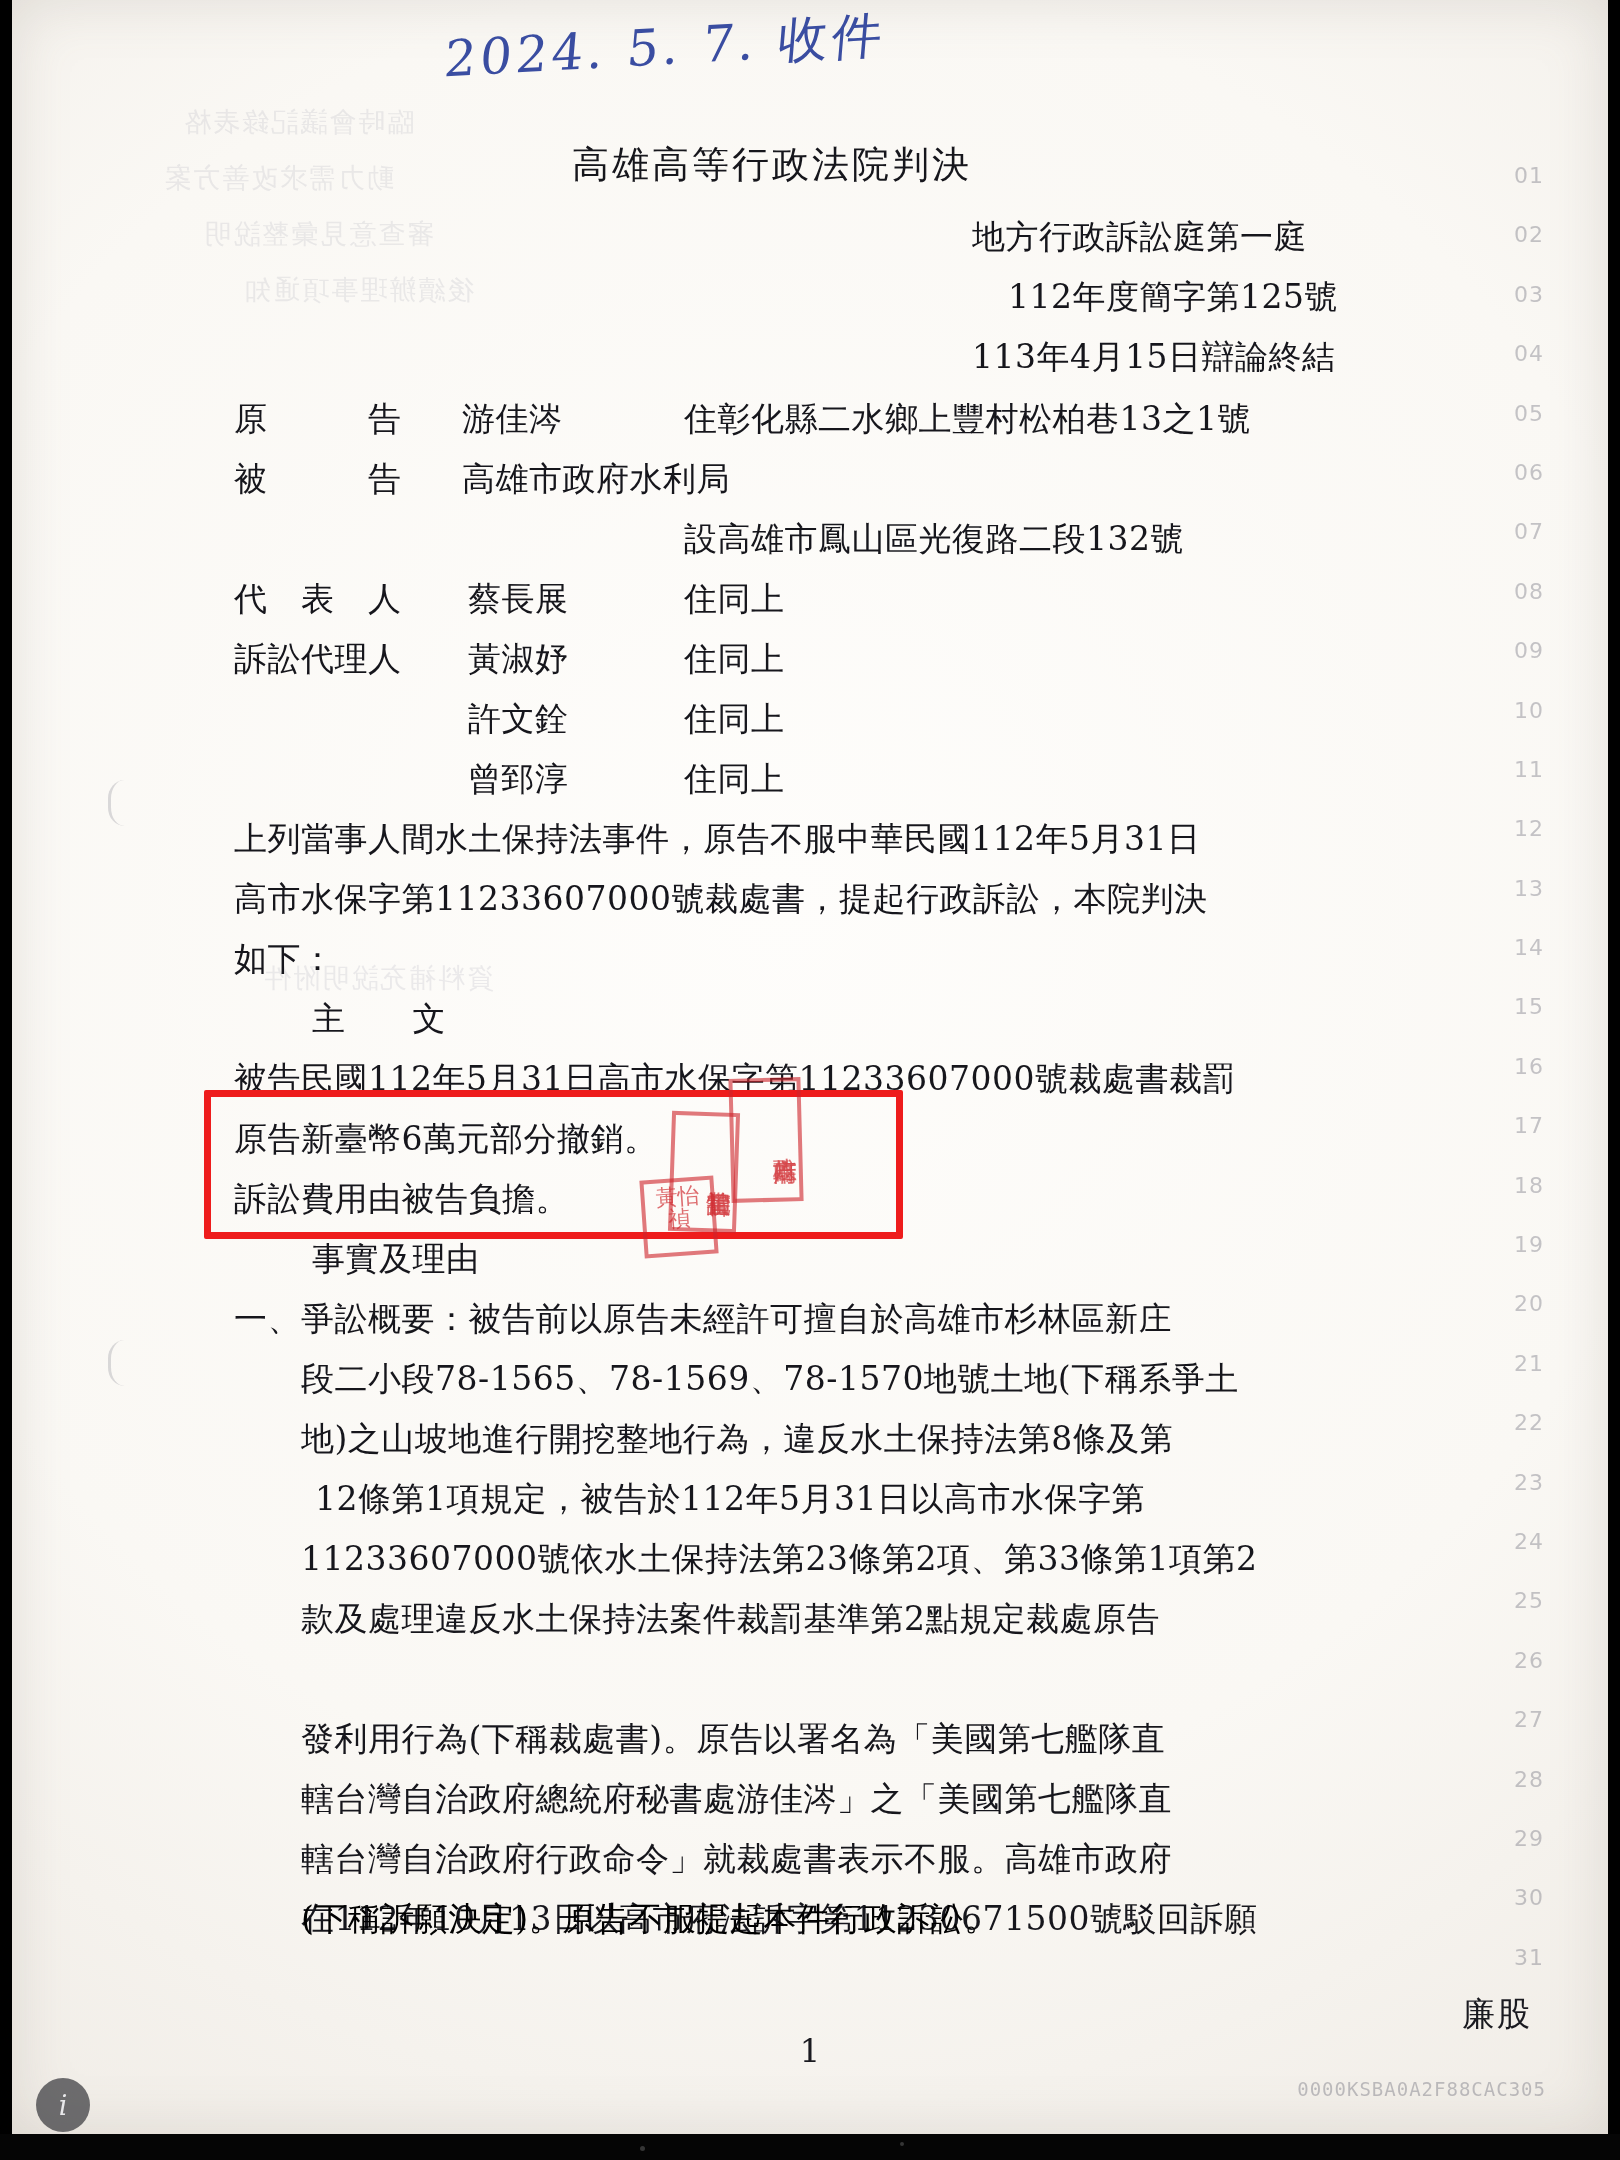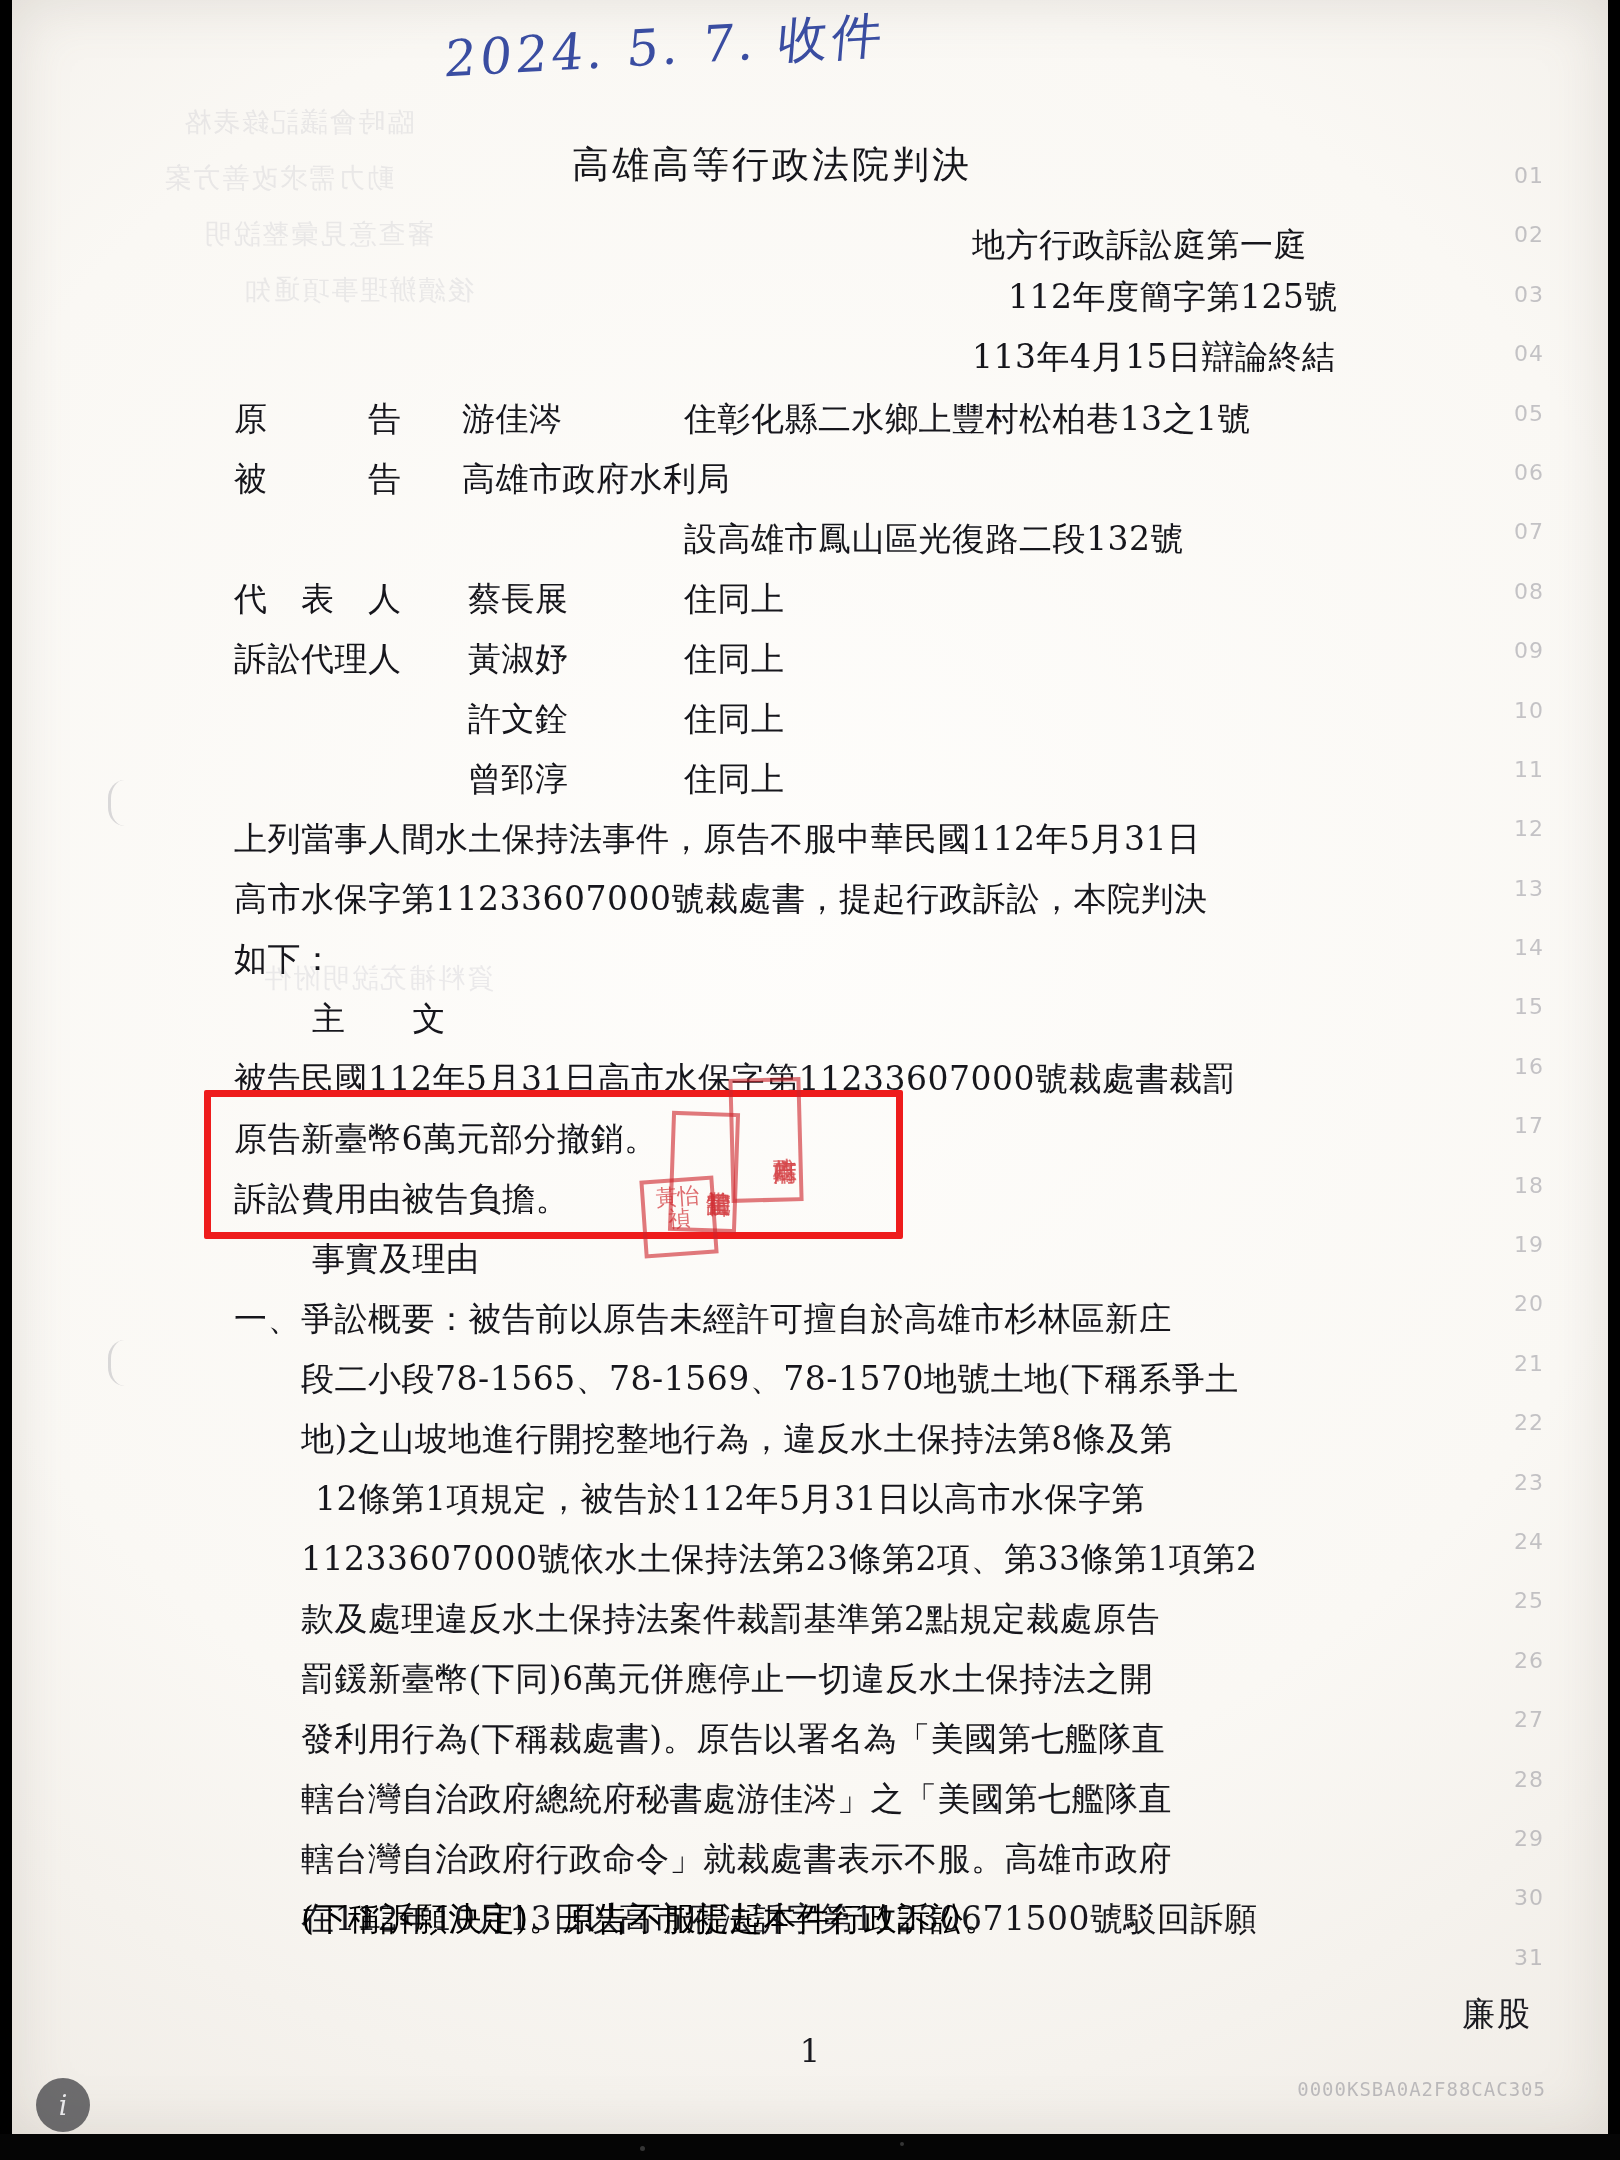--- a/index.html
+++ b/index.html
@@ -251,21 +251,21 @@
       <div>28</div>
       <div>29</div>
       <div>30</div>
       <div>31</div>
     </div>
 
     <div id="doc">
 
       <div class="ln title" style="left:560px; top:146px;">高雄高等行政法院判決</div>
 
-      <div class="ln" style="left:960px; top:220px;margin-top:8px;">地方行政訴訟庭第一庭</div>
+      <div class="ln" style="left:960px; top:220px;">地方行政訴訟庭第一庭</div>
       <div class="ln" style="left:996px; top:280px;">112年度簡字第125號</div>
       <div class="ln" style="left:960px; top:340px;">113年4月15日辯論終結</div>
 
       <div class="ln" style="left:222px; top:402px;">原　　　告</div>
       <div class="ln" style="left:450px; top:402px;">游佳涔</div>
       <div class="ln" style="left:672px; top:402px;">住彰化縣二水鄉上豐村松柏巷13之1號</div>
 
       <div class="ln" style="left:222px; top:462px;">被　　　告</div>
       <div class="ln" style="left:450px; top:462px;">高雄市政府水利局</div>
 
@@ -295,21 +295,20 @@
       <div class="ln" style="left:222px; top:1182px;">訴訟費用由被告負擔。</div>
 
       <div class="ln" style="left:300px; top:1242px;">事實及理由</div>
 
       <div class="ln" style="left:222px; top:1302px;">一、爭訟概要：被告前以原告未經許可擅自於高雄市杉林區新庄</div>
       <div class="ln" style="left:222px; top:1362px;">　　段二小段78-1565、78-1569、78-1570地號土地(下稱系爭土</div>
       <div class="ln" style="left:222px; top:1422px;">　　地)之山坡地進行開挖整地行為，違反水土保持法第8條及第</div>
       <div class="ln" style="left:236px; top:1482px;">　　12條第1項規定，被告於112年5月31日以高市水保字第</div>
       <div class="ln" style="left:222px; top:1542px;">　　11233607000號依水土保持法第23條第2項、第33條第1項第2</div>
       <div class="ln" style="left:222px; top:1602px;">　　款及處理違反水土保持法案件裁罰基準第2點規定裁處原告</div>
-      <div class="ln" style="left:222px; top:1662px;">　　罰鍰新臺幣(下同)6萬元併應停止一切違反水土保持法之開</div>
       <div class="ln" style="left:222px; top:1722px;">　　發利用行為(下稱裁處書)。原告以署名為「美國第七艦隊直</div>
       <div class="ln" style="left:222px; top:1782px;">　　轄台灣自治政府總統府秘書處游佳涔」之「美國第七艦隊直</div>
       <div class="ln" style="left:222px; top:1842px;">　　轄台灣自治政府行政命令」就裁處書表示不服。高雄市政府</div>
       <div class="ln" style="left:222px; top:1902px;">　　在112年10月13日以高市府法訴字第11230671500號駁回訴願</div>
 
       <div class="ln" style="left:222px; top:1900px; opacity:0;"></div>
     </div>
 
     <div class="ln" style="position:absolute; left:222px; top:1900px; opacity:0;"></div>
     <div class="ln" style="position:absolute; left:222px; top:1900px; opacity:0;"></div>

